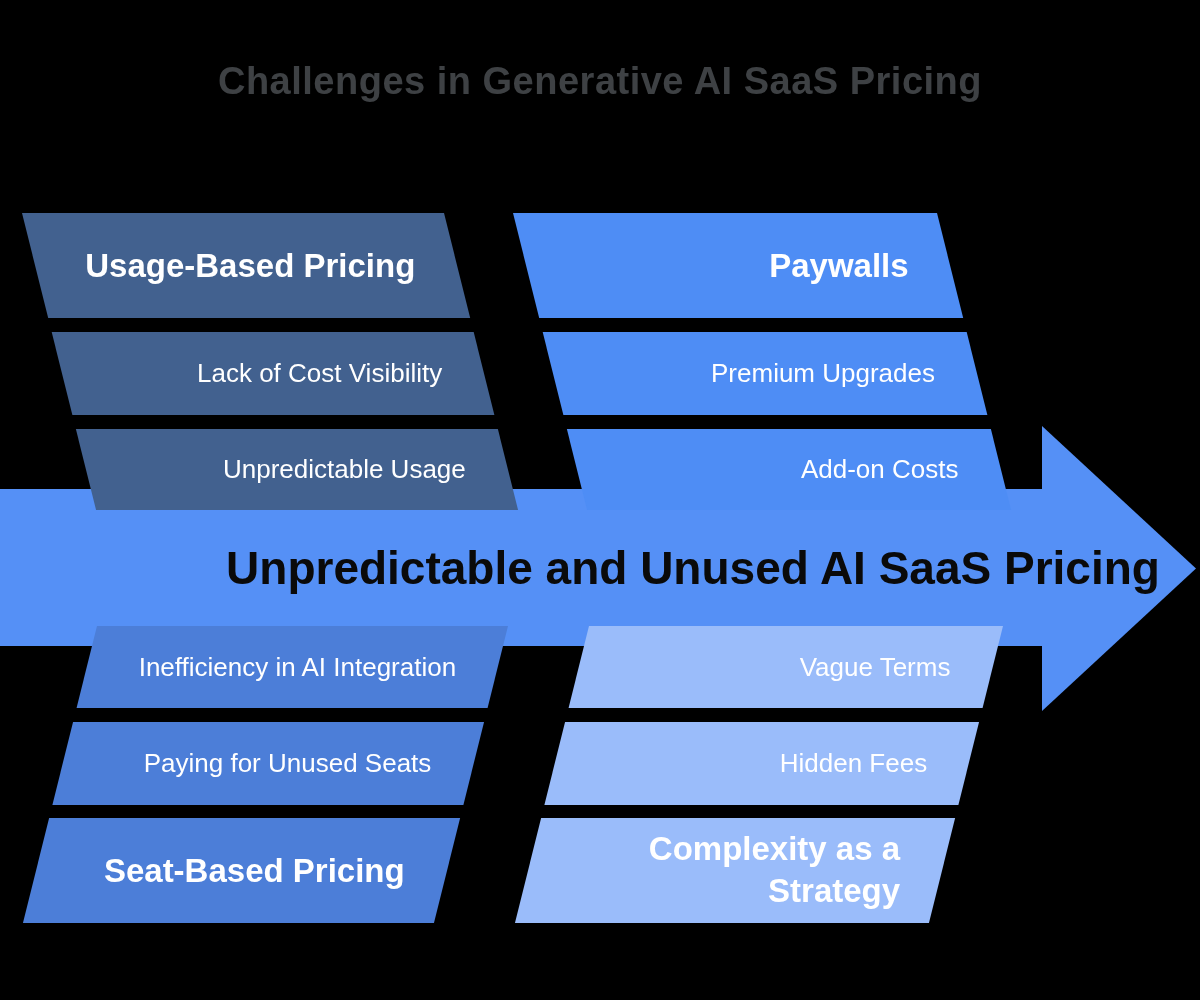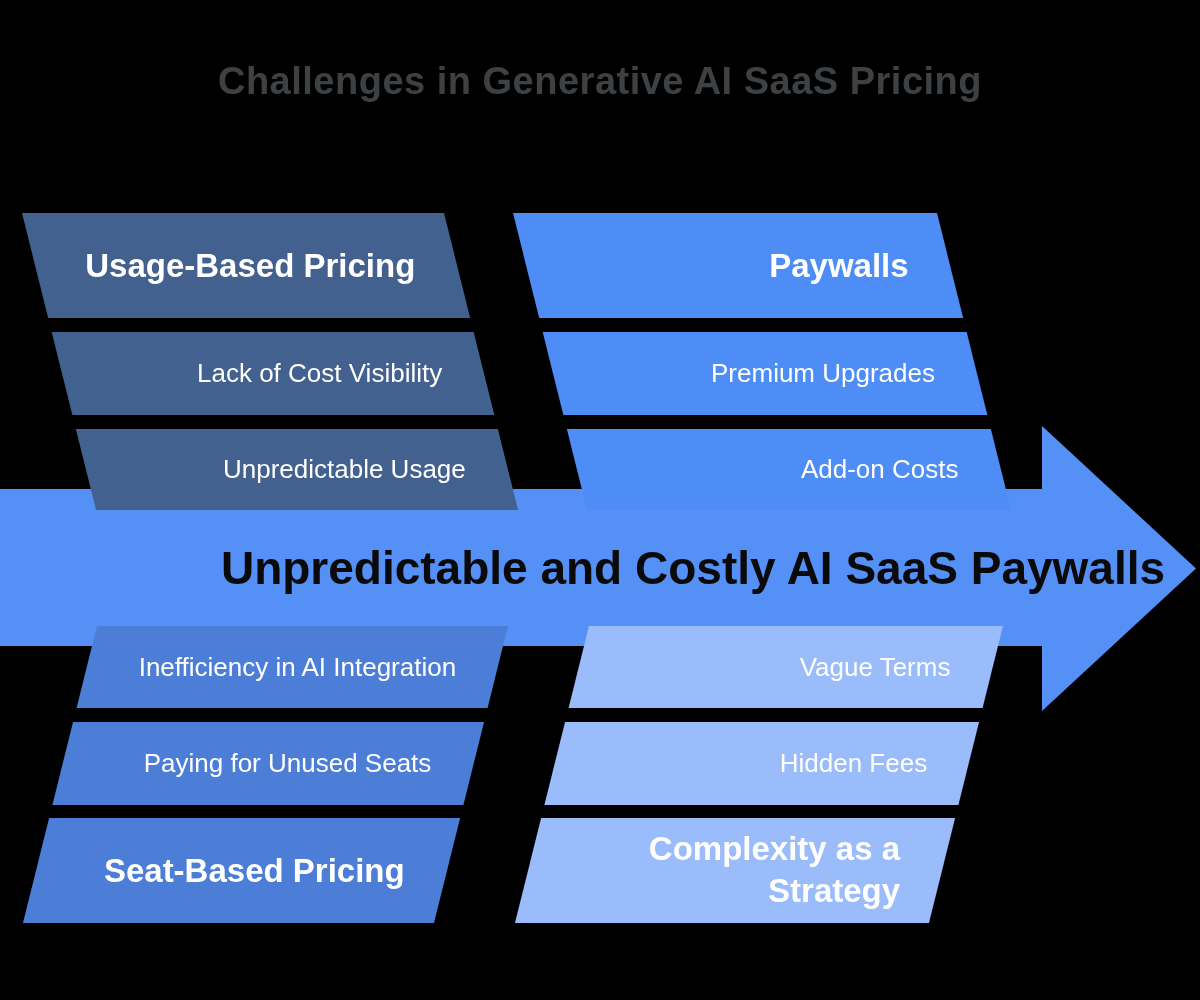--- a/index.html
+++ b/index.html
@@ -124,21 +124,21 @@
 </style>
 </head>
 <body>
 
 <div class="canvas">
 
   <div class="title">Challenges in Generative AI SaaS Pricing</div>
 
   <div class="spine-body"></div>
   <div class="spine-head"></div>
-  <div class="spine-label">Unpredictable and Costly AI SaaS Paywalls</div>
+  <div class="spine-label">Unpredictable and Unused AI SaaS Pricing</div>
 
   <div class="col col-tl">
     <div class="bar header b1">
       <span>Usage-Based Pricing</span>
     </div>
     <div class="bar item b2">
       <span>Lack of Cost Visibility</span>
     </div>
     <div class="bar item b3">
       <span>Unpredictable Usage</span>

